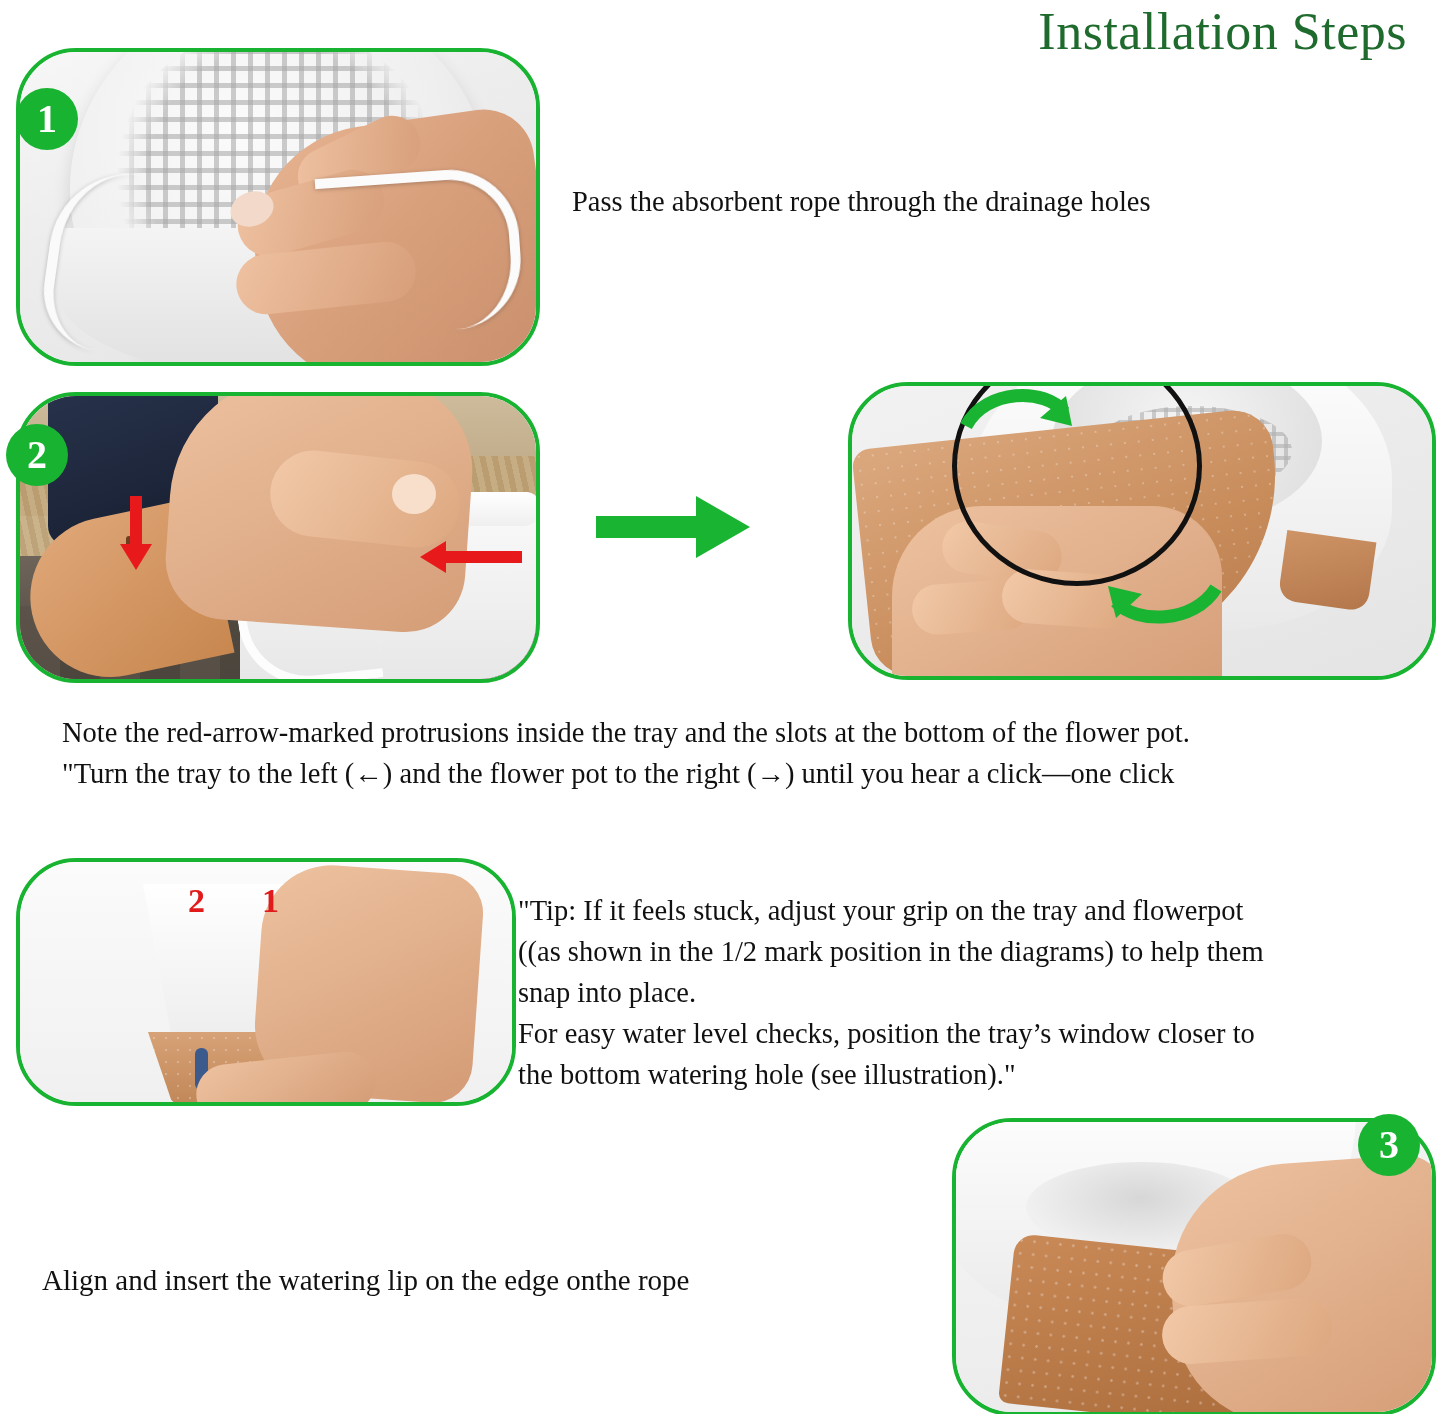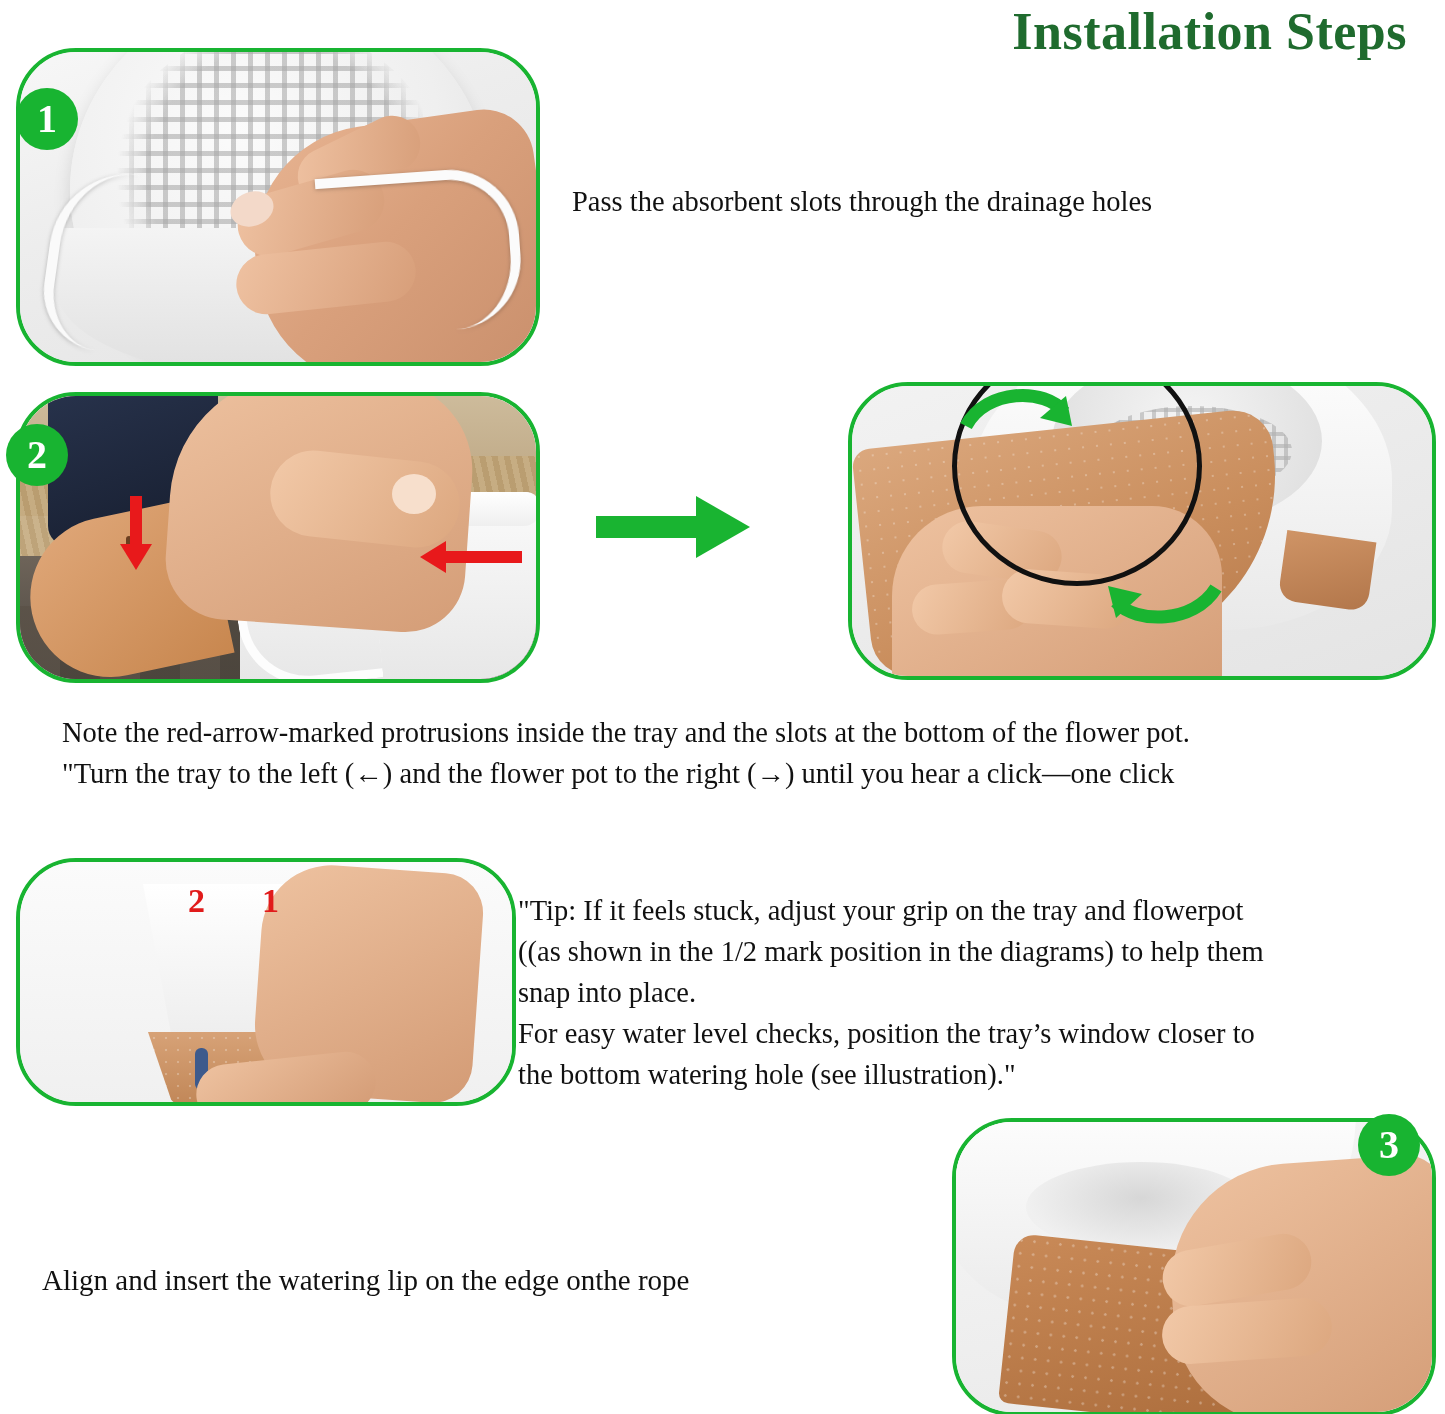--- a/index.html
+++ b/index.html
@@ -16,21 +16,21 @@
     overflow: hidden;
   }
 
   
   .title {
     position: absolute;
     top: 2px;
     right: 38px;
     font-family: "Liberation Serif", serif;
     font-size: 52px;
-    font-weight: bold;
+    font-weight: normal;
     color: #1f6b2e;
     letter-spacing: 0.5px;
   }
 
   
   .photo {
     position: absolute;
     border: 4px solid #18b431;
     border-radius: 60px;
     overflow: hidden;
@@ -447,21 +447,21 @@
     <div class="hand"></div>
     <div class="finger3"></div>
     <div class="finger1"></div>
     <div class="finger2"></div>
     <div class="nail"></div>
     <div class="rope-b"></div>
   </div>
 </div>
 <div class="badge" style="left:16px; top:88px;">1</div>
 
-<div class="caption-1">Pass the absorbent slots through the drainage holes</div>
+<div class="caption-1">Pass the absorbent rope through the drainage holes</div>
 
 <div class="photo" id="photo2">
   <div class="inner">
     <div class="bg"></div>
     <div class="sky"></div>
     <div class="grass"></div>
     <div class="jeans"></div>
     <div class="wood"></div>
     <div class="wood2"></div>
     <div class="brownPot"></div>

